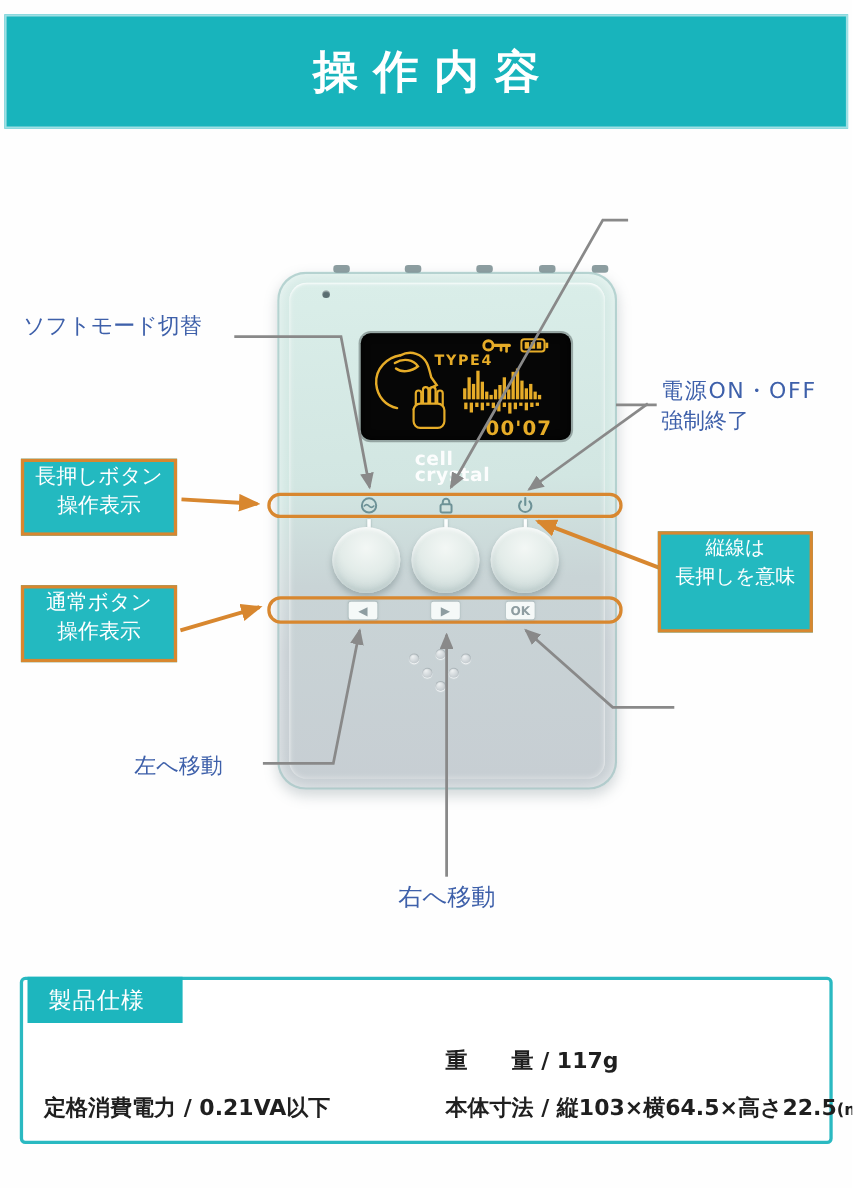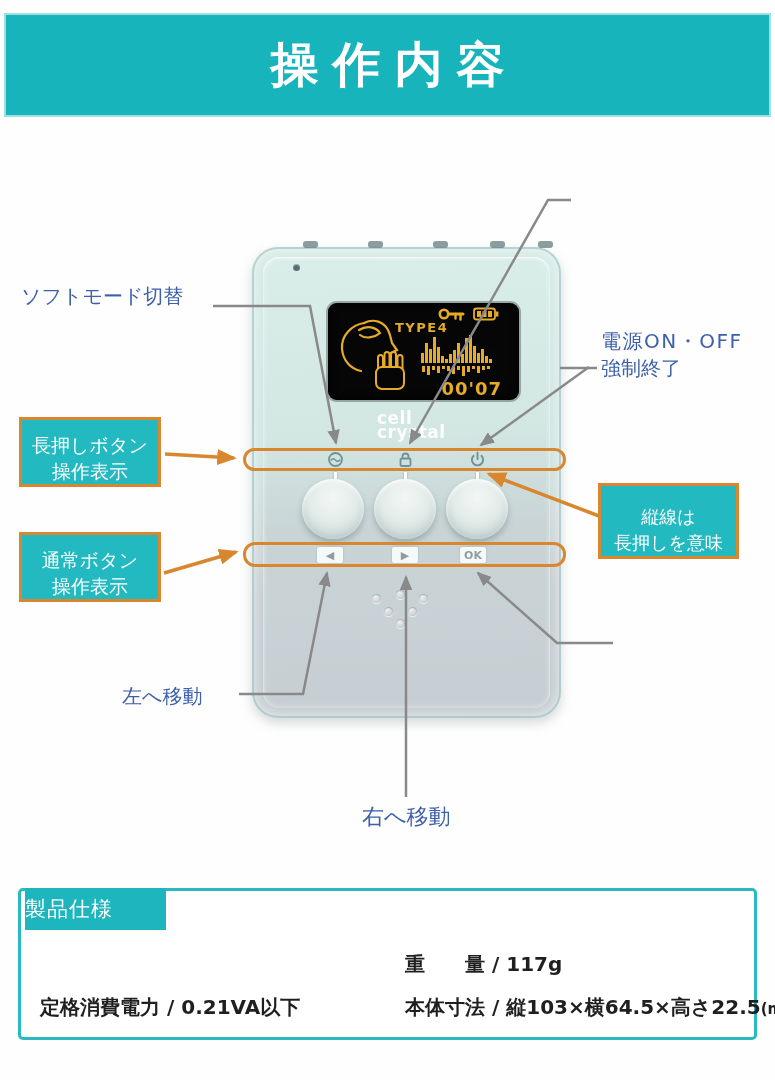--- a/index.html
+++ b/index.html
@@ -3,21 +3,21 @@
 <meta charset="utf-8">
 <style>
   html,body{margin:0;padding:0;background:#ffffff;}
   .page{position:relative;width:775px;height:1080px;background:#fefefe;overflow:hidden;
         font-family:"DejaVu Sans","Liberation Sans",sans-serif;}
 
   
   .banner{position:absolute;left:4px;top:13px;width:767px;height:104px;background:#18b4bc;
           border:2px solid #9fe0e4;box-sizing:border-box;display:flex;align-items:center;justify-content:center;}
   .banner h1{margin:0;color:#ffffff;font-family:Liberation Sans, sans-serif;
-             font-size:48px;font-weight:700;letter-spacing:14px;text-indent:14px;}
+             font-size:41px;font-weight:700;letter-spacing:14px;text-indent:14px;}
 
   
   .shell{position:absolute;left:252px;top:247px;width:309px;height:471px;border-radius:26px;
          background:linear-gradient(178deg,#d4eae5 0%,#cfe6e1 42%,#cdd9da 58%,#c5cdd2 72%,#c3cbd0 100%);
          box-shadow:inset 0 0 0 2px rgba(150,190,188,.6),inset 0 0 16px rgba(255,255,255,.85),0 5px 12px rgba(100,120,125,.28);}
   .panel{position:absolute;left:263px;top:257px;width:287px;height:451px;border-radius:16px;
          background:linear-gradient(178deg,#daeee9 0%,#d2e6e2 40%,#c9d4d6 60%,#c7ced3 100%);
          box-shadow:inset 0 1px 2px rgba(255,255,255,.9),inset 0 0 6px rgba(255,255,255,.5);}
   .slot{position:absolute;top:241px;height:7px;width:15px;border-radius:3px;background:#6f8488;opacity:.8;}
   .led{position:absolute;left:293px;top:264px;width:7px;height:7px;border-radius:50%;background:#5a6e71;box-shadow:inset 0 1px 1px rgba(255,255,255,.5);}
@@ -43,30 +43,30 @@
        background:radial-gradient(circle at 35% 30%,#eff2f3,#c6cdd1 72%);
        box-shadow:inset 0 1px 1px rgba(120,135,140,.55),0 1px 1px rgba(255,255,255,.8);}
 
   
   .connectors{position:absolute;left:0;top:0;width:775px;height:1080px;pointer-events:none;}
 
   
   .blab{position:absolute;color:#3e60aa;font-size:20px;line-height:27px;white-space:nowrap;}
   .blab .sp1{letter-spacing:1.5px;}
   .tbox{position:absolute;background:#23b9c0;border:3px solid #d8872f;box-sizing:border-box;color:#ffffff;
-        text-align:center;display:flex;flex-direction:column;justify-content:flex-end;font-size:19px;line-height:26px;}
+        text-align:center;display:flex;flex-direction:column;justify-content:flex-start;font-size:19px;line-height:26px;}
   .tbox1{left:19px;top:417px;width:142px;height:70px;}
   .tbox2{left:19px;top:532px;width:142px;height:70px;}
-  .tbox3{left:598px;top:483px;width:141px;height:76px;font-size:18px;}
+  .tbox3{left:598px;top:483px;width:141px;height:92px;font-size:18px;}
 
   
   .specbox{position:absolute;left:18px;top:888px;width:739px;height:152px;border:3px solid #2ab9c1;
            border-radius:5px;background:#ffffff;box-sizing:border-box;}
   .spectab{position:absolute;left:25px;top:888px;width:141px;height:42px;background:#1db6be;color:#ffffff;
-           font-size:21px;letter-spacing:1px;display:flex;align-items:center;box-sizing:border-box;}
+           font-size:21px;letter-spacing:1px;display:flex;align-items:center;padding-left:19px;box-sizing:border-box;}
   .srow{position:absolute;color:#1f1f1f;font-weight:700;font-size:20px;white-space:nowrap;}
   .sfx{font-size:15px;font-weight:700;}
 </style>
 </head>
 <body>
 
 <div class="page">
 
   <div class="banner">
     <h1>操作内容</h1>
@@ -211,21 +211,21 @@
     <path d="M 165,454 L 234,458" fill="none" stroke="#d8872f" stroke-width="3.5" marker-end="url(#ao)"></path>
     <path d="M 164,573 L 236,552" fill="none" stroke="#d8872f" stroke-width="3.5" marker-end="url(#ao)"></path>
     <path d="M 599,516 L 489,474" fill="none" stroke="#d8872f" stroke-width="3.5" marker-end="url(#ao)"></path>
   </svg>
 
 
   <div class="blab" style="left:21px;top:283px">
     <div>ソフトモード切替</div>
   </div>
 
-  <div class="blab" style="left:601px;top:328px">
+  <div class="blab" style="left:601px;top:342px">
     <div class="sp1">電源ON・OFF</div>
     <div>強制終了</div>
   </div>
 
 
   <div class="blab" style="left:122px;top:683px">左へ移動</div>
   <div class="blab" style="left:362px;top:803px;font-size:22px">右へ移動</div>
 
   <div class="tbox tbox1">
     <div>長押しボタン</div>

